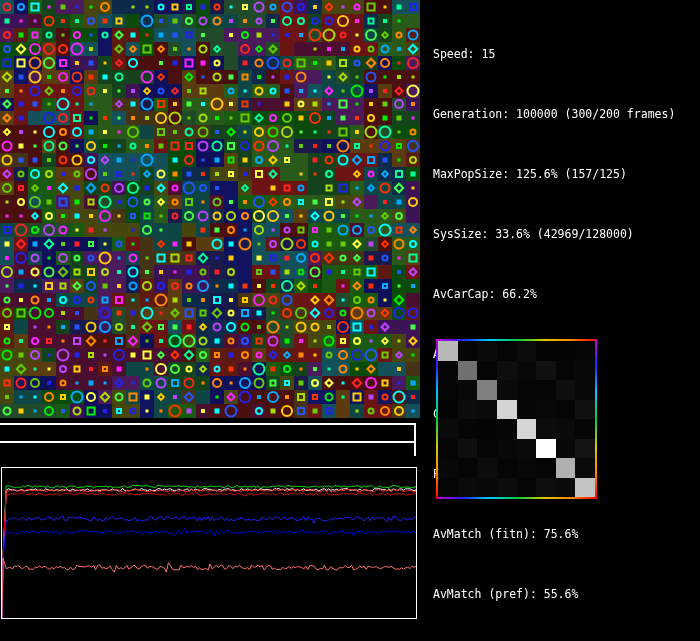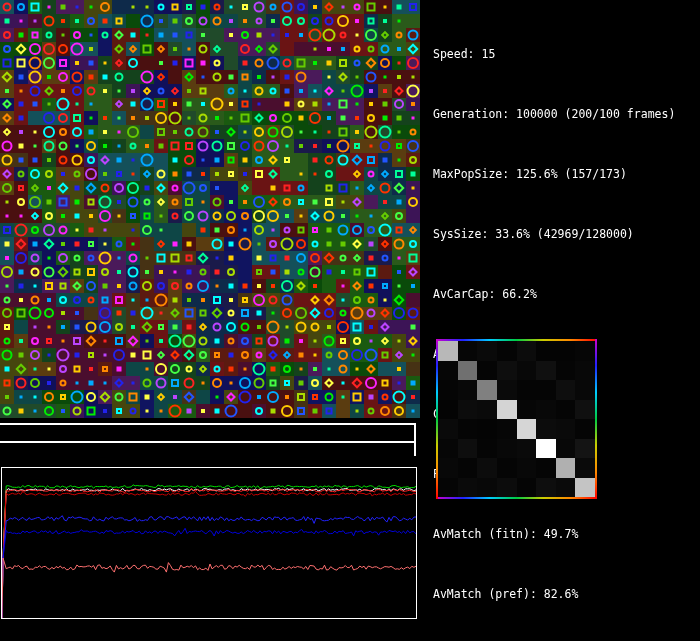--- a/index.html
+++ b/index.html
@@ -2648,29 +2648,29 @@
         <div class="glyph" style="width: 3px; height: 3px; background: rgb(0, 170, 255);"></div>
       </div>
     </div>
 
   <div class="hline" style="left:0;top:423px;width:416px;"></div>
   <div class="vline" style="left:414px;top:423px;height:33px;"></div>
   <div class="hline" style="left:0;top:441px;width:416px;"></div>
 
   <div id="stats">
     <div>Speed: 15</div>
-    <div>Generation: 100000 (200/100 frames)</div>
-    <div>MaxPopSize: 125.6% (157/173)</div>
+    <div>Generation: 100000 (300/200 frames)</div>
+    <div>MaxPopSize: 125.6% (157/125)</div>
     <div>SysSize: 33.6% (42969/128000)</div>
     <div>AvCarCap: 66.2%</div>
     <div>AvPref: 57.2%</div>
     <div>Cramer's V: 85.5%</div>
     <div>Purebred: 87.6%</div>
-    <div>AvMatch (fitn): 49.7%</div>
-    <div>AvMatch (pref): 82.6%</div>
+    <div>AvMatch (fitn): 75.6%</div>
+    <div>AvMatch (pref): 55.6%</div>
   </div>
 
 
   <div id="heatmap">
     <div id="hm-top" class="hm-edge"></div>
     <div id="hm-bottom" class="hm-edge"></div>
     <div id="hm-left" class="hm-edge"></div>
     <div id="hm-right" class="hm-edge"></div>
     <div id="hm-cells">
         <div style="background: rgb(184, 184, 184);"></div>

